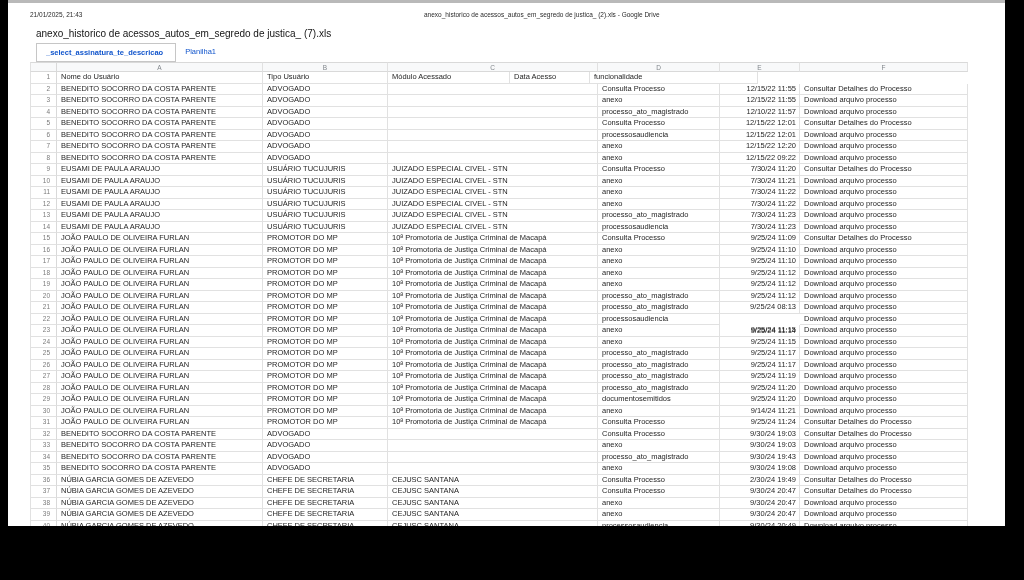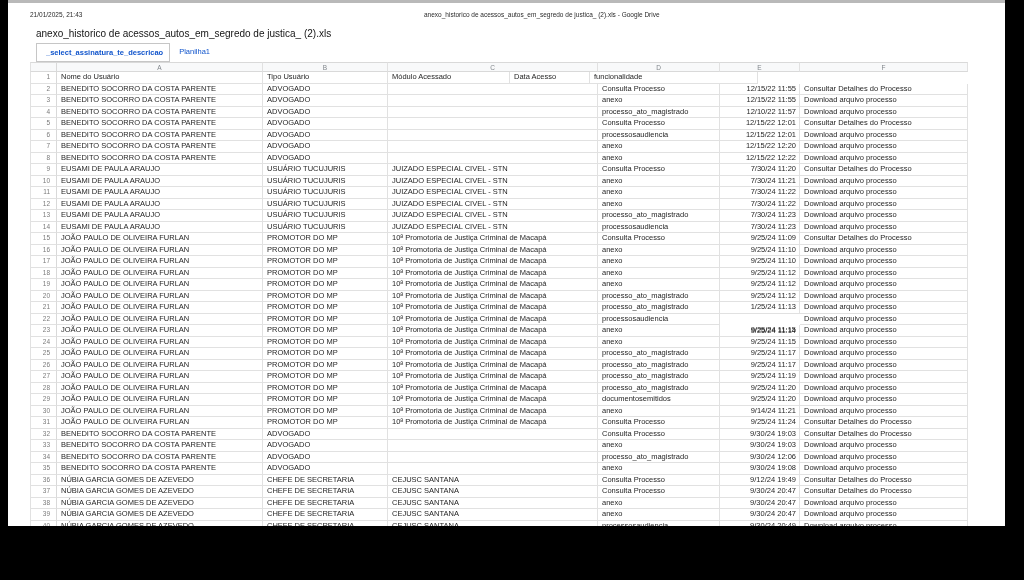--- a/index.html
+++ b/index.html
@@ -6,21 +6,21 @@
   body{
     width:1024px;height:580px;background:#000;overflow:hidden;position:relative;
     font-family:"Liberation Sans",sans-serif;
   }
   .top-strip{position:absolute;left:8px;top:0;width:997px;height:3px;background:#b9b9b9;}
   .paper{position:absolute;left:8px;top:3px;width:997px;height:523px;background:#fff;overflow:hidden;}
   .print-ts{position:absolute;left:22px;top:8px;font-size:6.5px;color:#2b2b2b;white-space:nowrap;}
   .print-title{position:absolute;left:416px;top:8px;font-size:6.5px;color:#2b2b2b;white-space:nowrap;}
   .file-title{position:absolute;left:28px;top:25px;font-size:10px;color:#141414;white-space:nowrap;}
   .tabbar{position:absolute;left:28px;top:40px;display:flex;align-items:stretch;}
-  .tab{font-size:7.5px;color:#1155cc;padding:4px 6px 4px 9px;white-space:nowrap;cursor:pointer;}
+  .tab{font-size:7.5px;color:#1155cc;padding:4px 12px 4px 9px;white-space:nowrap;cursor:pointer;}
   .tab.active{border:1px solid #c6c6c6;background:#fff;font-weight:bold;}
   .grid{position:absolute;left:22px;top:59px;}
   .grow{display:flex;height:11.5px;}
   .grow.letters{height:10px;}
   .cell{
     box-sizing:border-box;height:100%;
     border-right:1px solid #e1e1e1;border-bottom:1px solid #e1e1e1;
     overflow:hidden;white-space:nowrap;
     font-size:7.5px;line-height:10.5px;padding:0 0 0 4px;color:#1f1f1f;
   }
@@ -39,21 +39,21 @@
 </style>
 </head>
 <body>
 
 <div class="top-strip"></div>
 
 <div class="paper">
   <div class="print-ts">21/01/2025, 21:43</div>
   <div class="print-title">anexo_historico de acessos_autos_em_segredo de justica_ (2).xls - Google Drive</div>
 
-  <div class="file-title">anexo_historico de acessos_autos_em_segredo de justica_ (2).xls</div>
+  <div class="file-title">anexo_historico de acessos_autos_em_segredo de justica_ (7).xls</div>
 
   <div class="tabbar">
     <div class="tab active">_select_assinatura_te_descricao</div>
     <div class="tab">Planilha1</div>
   </div>
 
   <div class="grid" id="grid">
       <div class="grow letters">
         <div class="rn"></div>
         <div class="cell" style="width: 206px;">A</div>
@@ -124,21 +124,21 @@
         <div class="cell" style="width: 122px;">anexo</div>
         <div class="cell right" style="width: 80px;">12/15/22 12:20</div>
         <div class="cell" style="width: 168px;">Download arquivo processo</div>
       </div>
       <div class="grow">
         <div class="rn">8</div>
         <div class="cell" style="width: 206px;">BENEDITO SOCORRO DA COSTA PARENTE</div>
         <div class="cell" style="width: 125px;">ADVOGADO</div>
         <div class="cell" style="width: 210px;"></div>
         <div class="cell" style="width: 122px;">anexo</div>
-        <div class="cell right" style="width: 80px;">12/15/22 12:22</div>
+        <div class="cell right" style="width: 80px;">12/15/22 09:22</div>
         <div class="cell" style="width: 168px;">Download arquivo processo</div>
       </div>
       <div class="grow">
         <div class="rn">9</div>
         <div class="cell" style="width: 206px;">EUSAMI DE PAULA ARAUJO</div>
         <div class="cell" style="width: 125px;">USUÁRIO TUCUJURIS</div>
         <div class="cell" style="width: 210px;">JUIZADO ESPECIAL CIVEL - STN</div>
         <div class="cell" style="width: 122px;">Consulta Processo</div>
         <div class="cell right" style="width: 80px;">7/30/24 11:20</div>
         <div class="cell" style="width: 168px;">Consultar Detalhes do Processo</div>
@@ -241,21 +241,21 @@
         <div class="cell" style="width: 122px;">processo_ato_magistrado</div>
         <div class="cell right" style="width: 80px;">9/25/24 11:12</div>
         <div class="cell" style="width: 168px;">Download arquivo processo</div>
       </div>
       <div class="grow">
         <div class="rn">21</div>
         <div class="cell" style="width: 206px;">JOÃO PAULO DE OLIVEIRA FURLAN</div>
         <div class="cell" style="width: 125px;">PROMOTOR DO MP</div>
         <div class="cell" style="width: 210px;">10ª Promotoria de Justiça Criminal de Macapá</div>
         <div class="cell" style="width: 122px;">processo_ato_magistrado</div>
-        <div class="cell right" style="width: 80px;">1/25/24 11:13</div>
+        <div class="cell right" style="width: 80px;">9/25/24 08:13</div>
         <div class="cell" style="width: 168px;">Download arquivo processo</div>
       </div>
       <div class="grow">
         <div class="rn">22</div>
         <div class="cell" style="width: 206px;">JOÃO PAULO DE OLIVEIRA FURLAN</div>
         <div class="cell" style="width: 125px;">PROMOTOR DO MP</div>
         <div class="cell" style="width: 210px;">10ª Promotoria de Justiça Criminal de Macapá</div>
         <div class="cell" style="width: 122px;">processosaudiencia</div>
         <div class="cell right" style="width: 80px; margin-top: 12px;">9/25/24 11:14</div>
         <div class="cell" style="width: 168px;">Download arquivo processo</div>
@@ -358,39 +358,39 @@
         <div class="cell" style="width: 122px;">anexo</div>
         <div class="cell right" style="width: 80px;">9/30/24 19:03</div>
         <div class="cell" style="width: 168px;">Download arquivo processo</div>
       </div>
       <div class="grow">
         <div class="rn">34</div>
         <div class="cell" style="width: 206px;">BENEDITO SOCORRO DA COSTA PARENTE</div>
         <div class="cell" style="width: 125px;">ADVOGADO</div>
         <div class="cell" style="width: 210px;"></div>
         <div class="cell" style="width: 122px;">processo_ato_magistrado</div>
-        <div class="cell right" style="width: 80px;">9/30/24 12:06</div>
+        <div class="cell right" style="width: 80px;">9/30/24 19:43</div>
         <div class="cell" style="width: 168px;">Download arquivo processo</div>
       </div>
       <div class="grow">
         <div class="rn">35</div>
         <div class="cell" style="width: 206px;">BENEDITO SOCORRO DA COSTA PARENTE</div>
         <div class="cell" style="width: 125px;">ADVOGADO</div>
         <div class="cell" style="width: 210px;"></div>
         <div class="cell" style="width: 122px;">anexo</div>
         <div class="cell right" style="width: 80px;">9/30/24 19:08</div>
         <div class="cell" style="width: 168px;">Download arquivo processo</div>
       </div>
       <div class="grow">
         <div class="rn">36</div>
         <div class="cell" style="width: 206px;">NÚBIA GARCIA GOMES DE AZEVEDO</div>
         <div class="cell" style="width: 125px;">CHEFE DE SECRETARIA</div>
         <div class="cell" style="width: 210px;">CEJUSC SANTANA</div>
         <div class="cell" style="width: 122px;">Consulta Processo</div>
-        <div class="cell right" style="width: 80px;">9/12/24 19:49</div>
+        <div class="cell right" style="width: 80px;">2/30/24 19:49</div>
         <div class="cell" style="width: 168px;">Consultar Detalhes do Processo</div>
       </div>
       <div class="grow">
         <div class="rn">37</div>
         <div class="cell" style="width: 206px;">NÚBIA GARCIA GOMES DE AZEVEDO</div>
         <div class="cell" style="width: 125px;">CHEFE DE SECRETARIA</div>
         <div class="cell" style="width: 210px;">CEJUSC SANTANA</div>
         <div class="cell" style="width: 122px;">Consulta Processo</div>
         <div class="cell right" style="width: 80px;">9/30/24 20:47</div>
         <div class="cell" style="width: 168px;">Consultar Detalhes do Processo</div>

